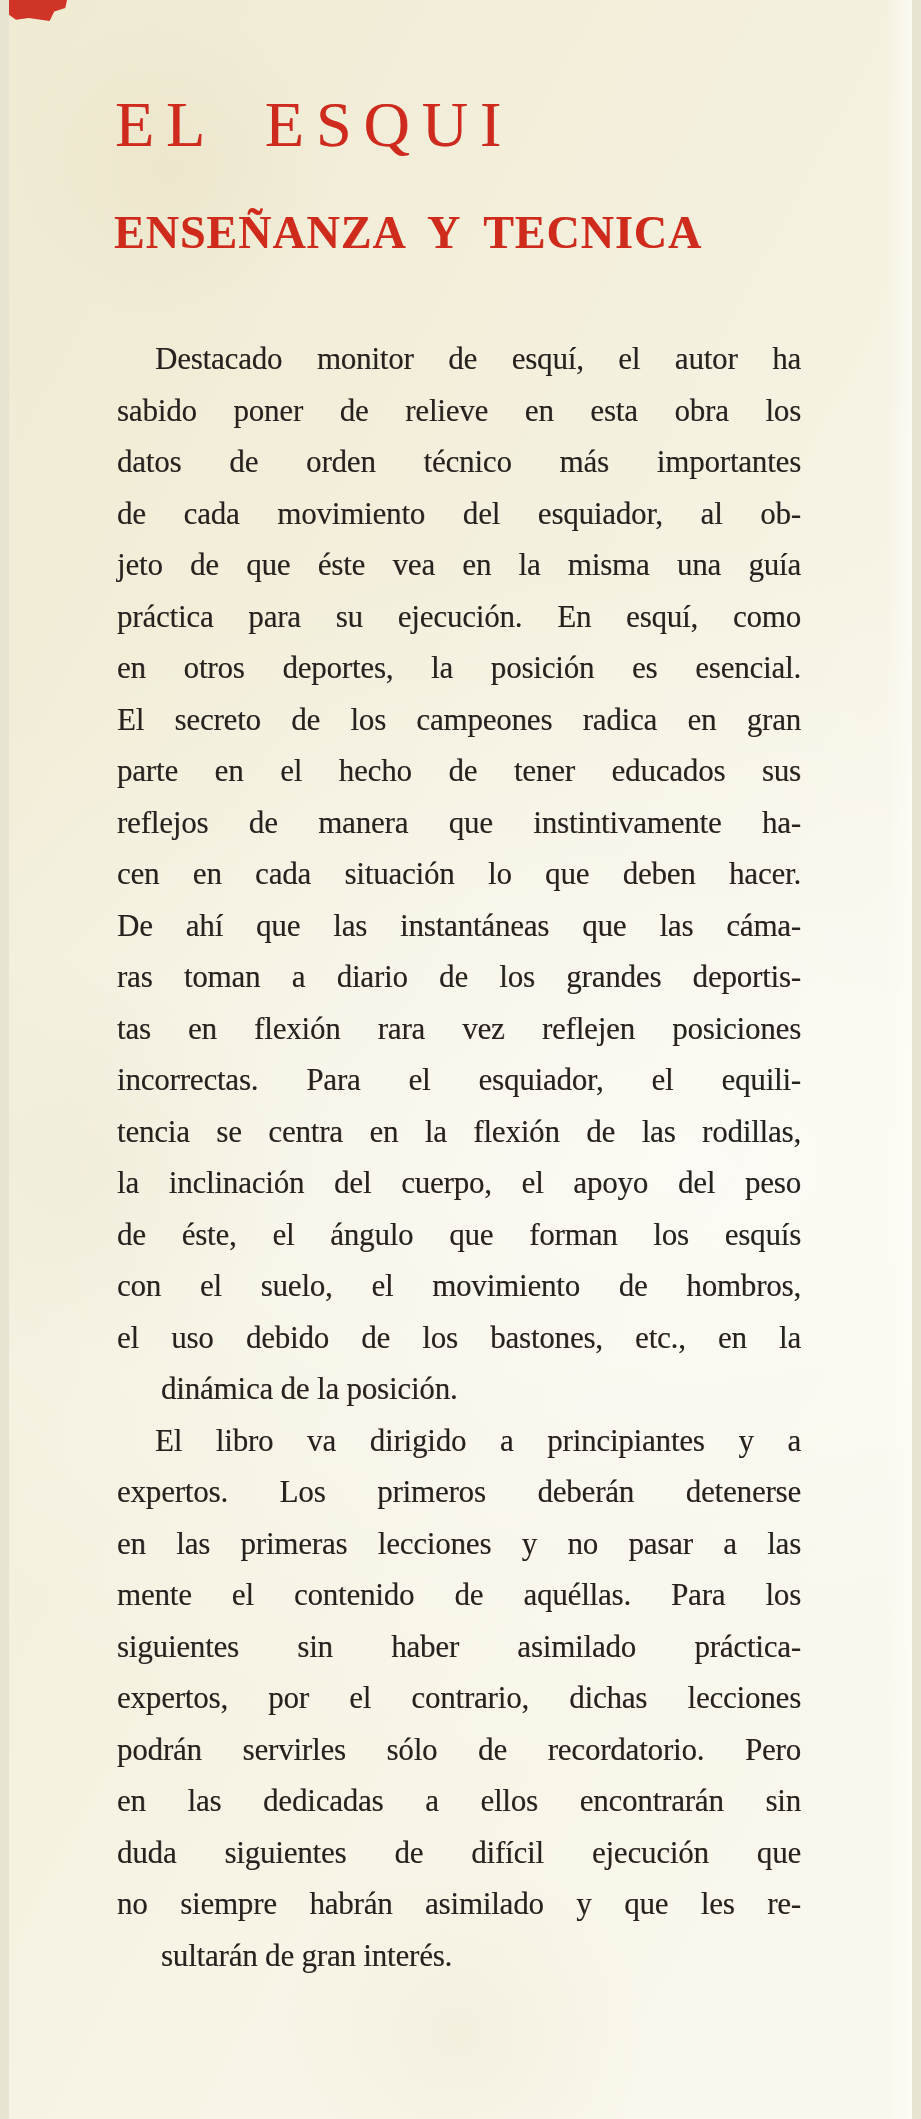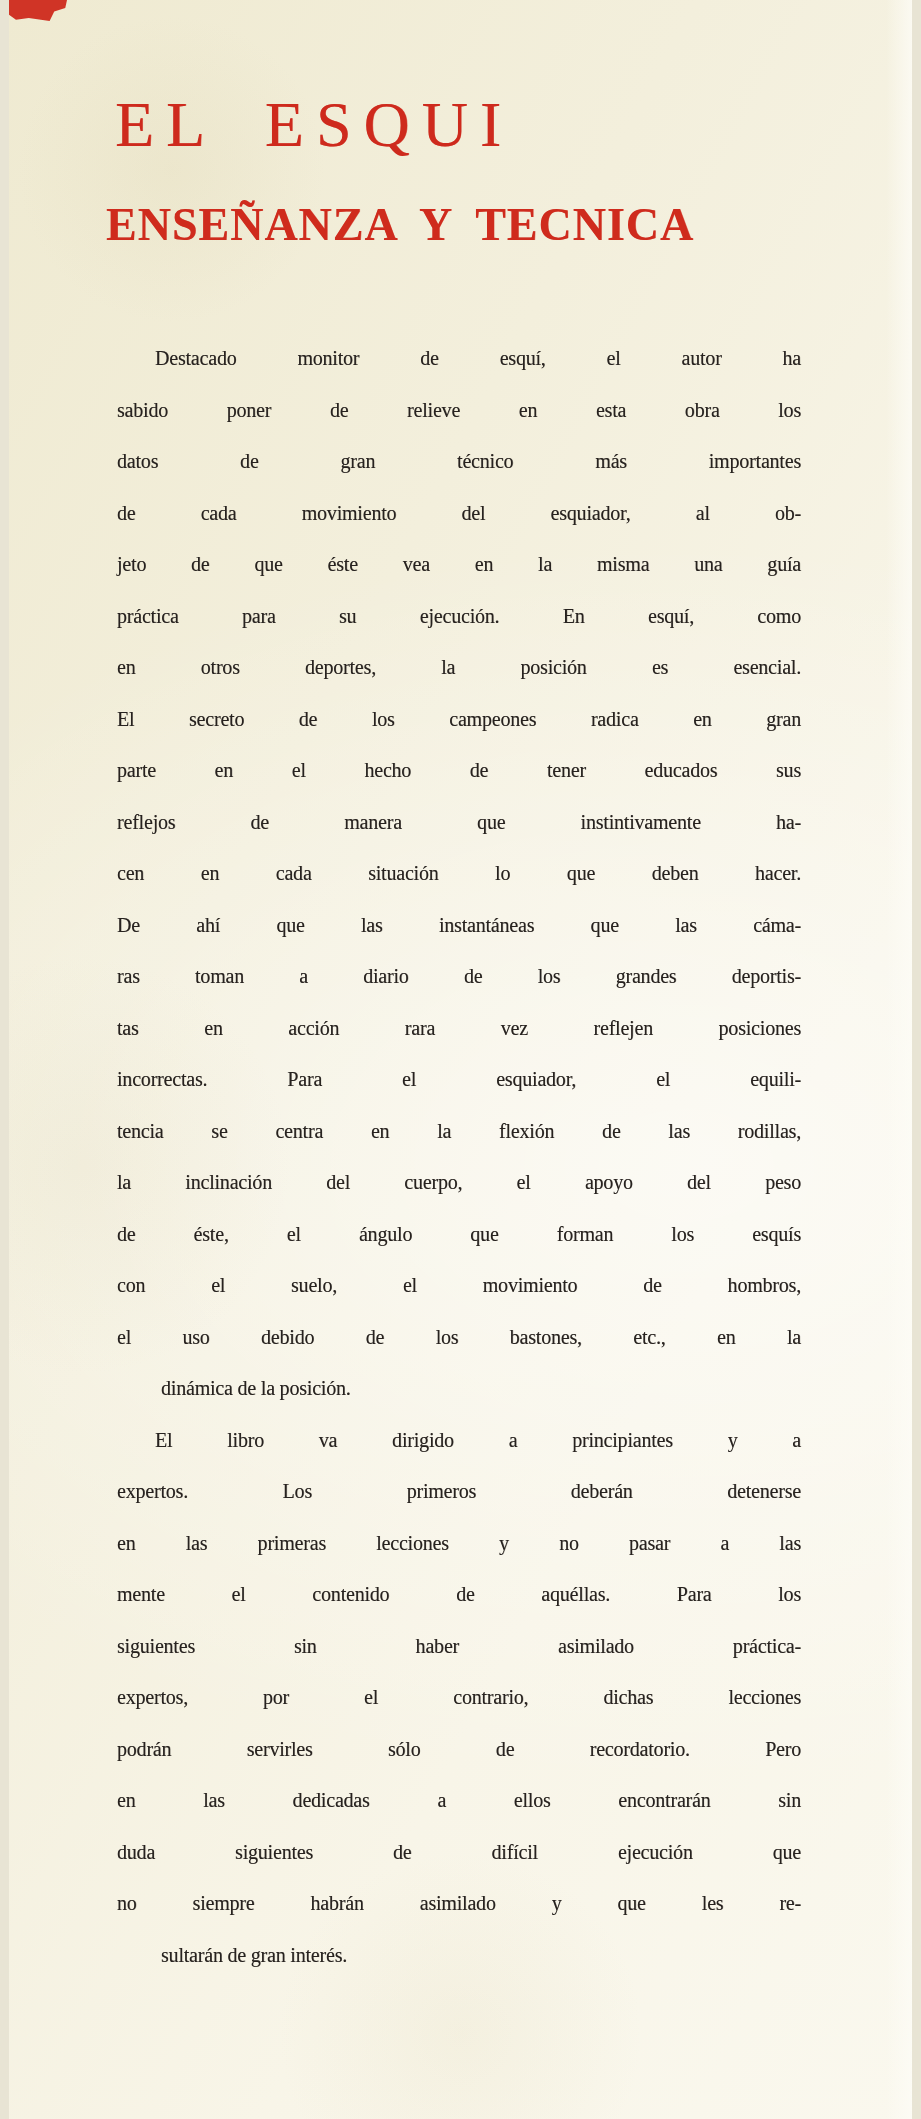--- a/index.html
+++ b/index.html
@@ -55,36 +55,36 @@
     font-weight: 400;
     letter-spacing: 12px;
     word-spacing: 22px;
     white-space: nowrap;
     text-shadow: 0.4px 0.4px 0 rgba(206,42,29,0.55);
   }
   .subtitle {
     position: absolute;
     top: 198px;
     left: 97px;
-    margin: 0;
+    margin: 8px;
     color: #cf2b1d;
     font-size: 46px;
     font-weight: 700;
     letter-spacing: 1px;
     word-spacing: 12px;
     white-space: nowrap;
     text-shadow: 0.3px 0.3px 0 rgba(207,43,29,0.5);
   }
   .body-text {
     position: absolute;
     top: 333px;
     left: 108px;
     width: 684px;
     color: #27221f;
-    font-size: 20px;
+    font-size: 31px;
     line-height: 51.5px;
     letter-spacing: -0.2px;
     text-shadow: 0.35px 0.35px 0 rgba(39,34,31,0.4);
   }
   .paragraph { margin: 0; }
   .line {
     text-align: justify;
     text-align-last: justify;
     white-space: normal;
   }
@@ -95,32 +95,32 @@
 <body>
 
 <div class="page">
   <div class="corner-mark"></div>
   <h1 class="title">EL ESQUI</h1>
   <h2 class="subtitle">ENSEÑANZA Y TECNICA</h2>
   <div class="body-text">
       <div class="paragraph">
         <div class="line first">Destacado monitor de esquí, el autor ha</div>
         <div class="line">sabido poner de relieve en esta obra los</div>
-        <div class="line">datos de gran técnico más importantes</div>
+        <div class="line">datos de orden técnico más importantes</div>
         <div class="line">de cada movimiento del esquiador, al ob-</div>
         <div class="line">jeto de que éste vea en la misma una guía</div>
         <div class="line">práctica para su ejecución. En esquí, como</div>
         <div class="line">en otros deportes, la posición es esencial.</div>
         <div class="line">El secreto de los campeones radica en gran</div>
         <div class="line">parte en el hecho de tener educados sus</div>
         <div class="line">reflejos de manera que instintivamente ha-</div>
         <div class="line">cen en cada situación lo que deben hacer.</div>
         <div class="line">De ahí que las instantáneas que las cáma-</div>
         <div class="line">ras toman a diario de los grandes deportis-</div>
-        <div class="line">tas en acción rara vez reflejen posiciones</div>
+        <div class="line">tas en flexión rara vez reflejen posiciones</div>
         <div class="line">incorrectas. Para el esquiador, el equili-</div>
         <div class="line">tencia se centra en la flexión de las rodillas,</div>
         <div class="line">la inclinación del cuerpo, el apoyo del peso</div>
         <div class="line">de éste, el ángulo que forman los esquís</div>
         <div class="line">con el suelo, el movimiento de hombros,</div>
         <div class="line">el uso debido de los bastones, etc., en la</div>
         <div class="line last">dinámica de la posición.</div>
       </div>
       <div class="paragraph">
         <div class="line first">El libro va dirigido a principiantes y a</div>

